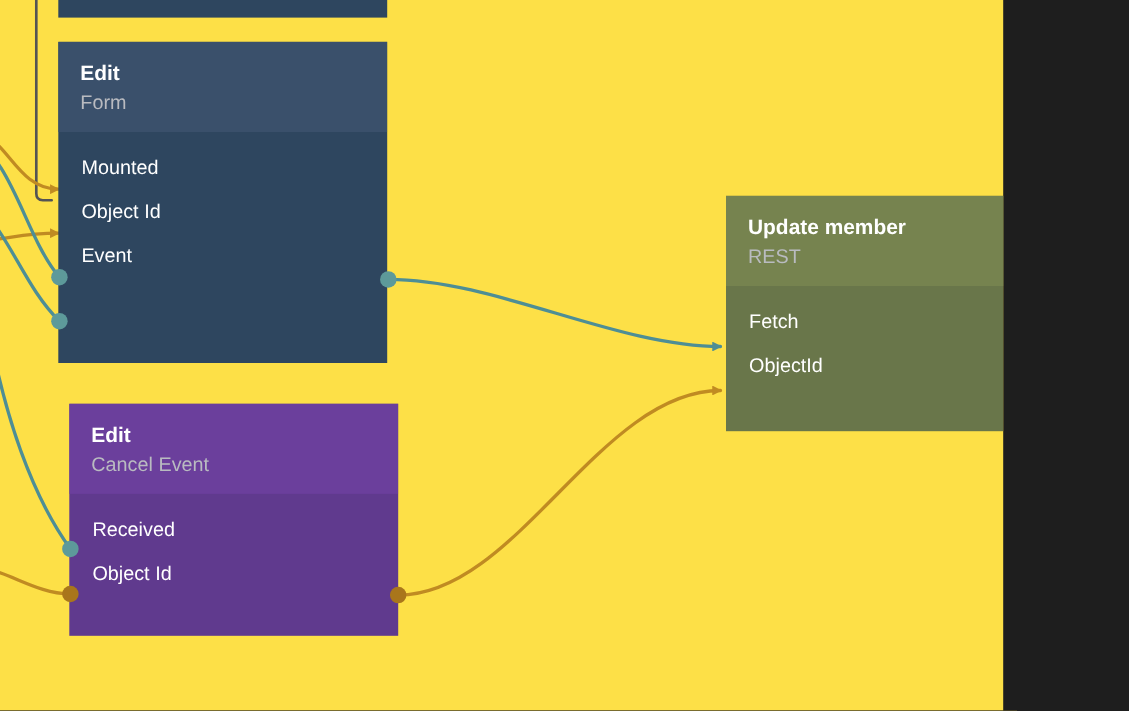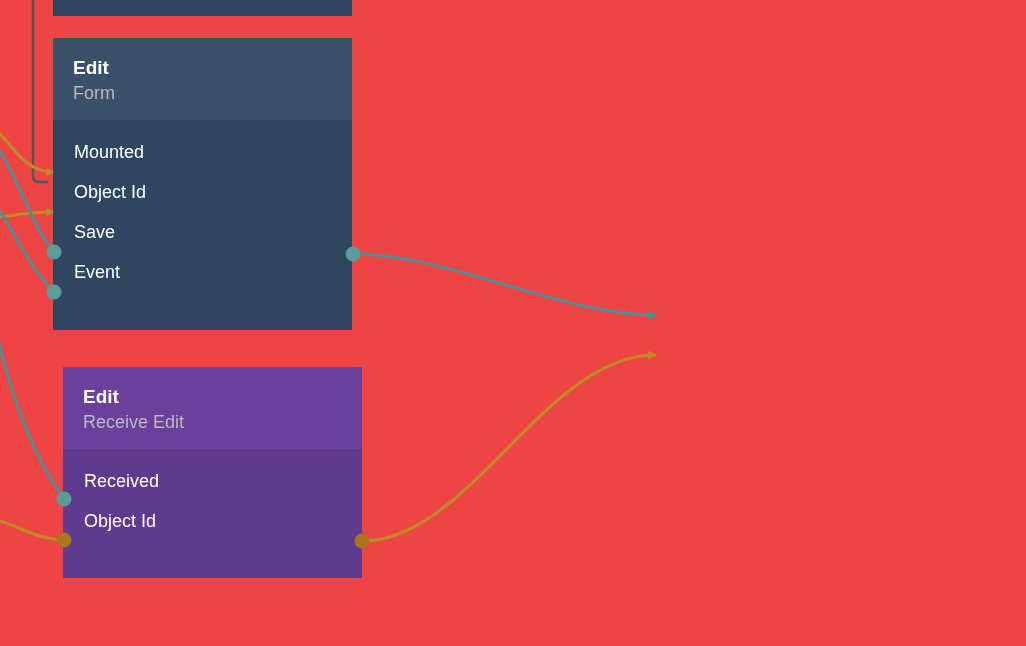--- a/index.html
+++ b/index.html
@@ -3,23 +3,23 @@
 <meta charset="utf-8">
 <title>Node Graph Editor</title>
 <style>
   html, body {
     margin: 0;
     padding: 0;
     background: #1e1e1e;
   }
   #canvas {
     position: relative;
-    width: 1026px;
+    width: 912px;
     height: 646px;
-    background: #ef4444;
+    background: #fde047;
     overflow: hidden;
     font-family: "Liberation Sans", sans-serif;
     -webkit-font-smoothing: antialiased;
   }
   #edge-layer {
     position: absolute;
     left: 0; top: 0;
     width: 1026px;
     height: 646px;
     pointer-events: none;
@@ -134,43 +134,54 @@
       <div class="node-subtitle">Form</div>
     </div>
     <div class="node-body">
       <div class="port-row">
         <span class="port-label">Mounted</span>
       </div>
       <div class="port-row">
         <span class="port-label">Object Id</span>
       </div>
       <div class="port-row">
-        <span class="port-label">Save</span>
-      </div>
-      <div class="port-row">
         <span class="port-label">Event</span>
       </div>
     </div>
   </div>
 
   <div class="node node-purple" id="node-edit-receive">
     <div class="node-header">
       <div class="node-title">Edit</div>
-      <div class="node-subtitle">Receive Edit</div>
+      <div class="node-subtitle">Cancel Event</div>
     </div>
     <div class="node-body">
       <div class="port-row">
         <span class="port-label">Received</span>
       </div>
       <div class="port-row">
         <span class="port-label">Object Id</span>
       </div>
     </div>
   </div>
 
+  <div class="node node-green" id="node-update-member">
+    <div class="node-header">
+      <div class="node-title">Update member</div>
+      <div class="node-subtitle">REST</div>
+    </div>
+    <div class="node-body">
+      <div class="port-row">
+        <span class="port-label">Fetch</span>
+      </div>
+      <div class="port-row">
+        <span class="port-label">ObjectId</span>
+      </div>
+    </div>
+  </div>
 
   <div class="dot dot-teal" style="left:54px;  top:252px;"></div>
   <div class="dot dot-teal" style="left:54px;  top:292px;"></div>
   <div class="dot dot-teal" style="left:353px; top:254px;"></div>
   <div class="dot dot-teal" style="left:64px;  top:499px;"></div>
   <div class="dot dot-orange" style="left:64px;  top:540px;"></div>
   <div class="dot dot-orange" style="left:362px; top:541px;"></div>
 
 </div>
 

